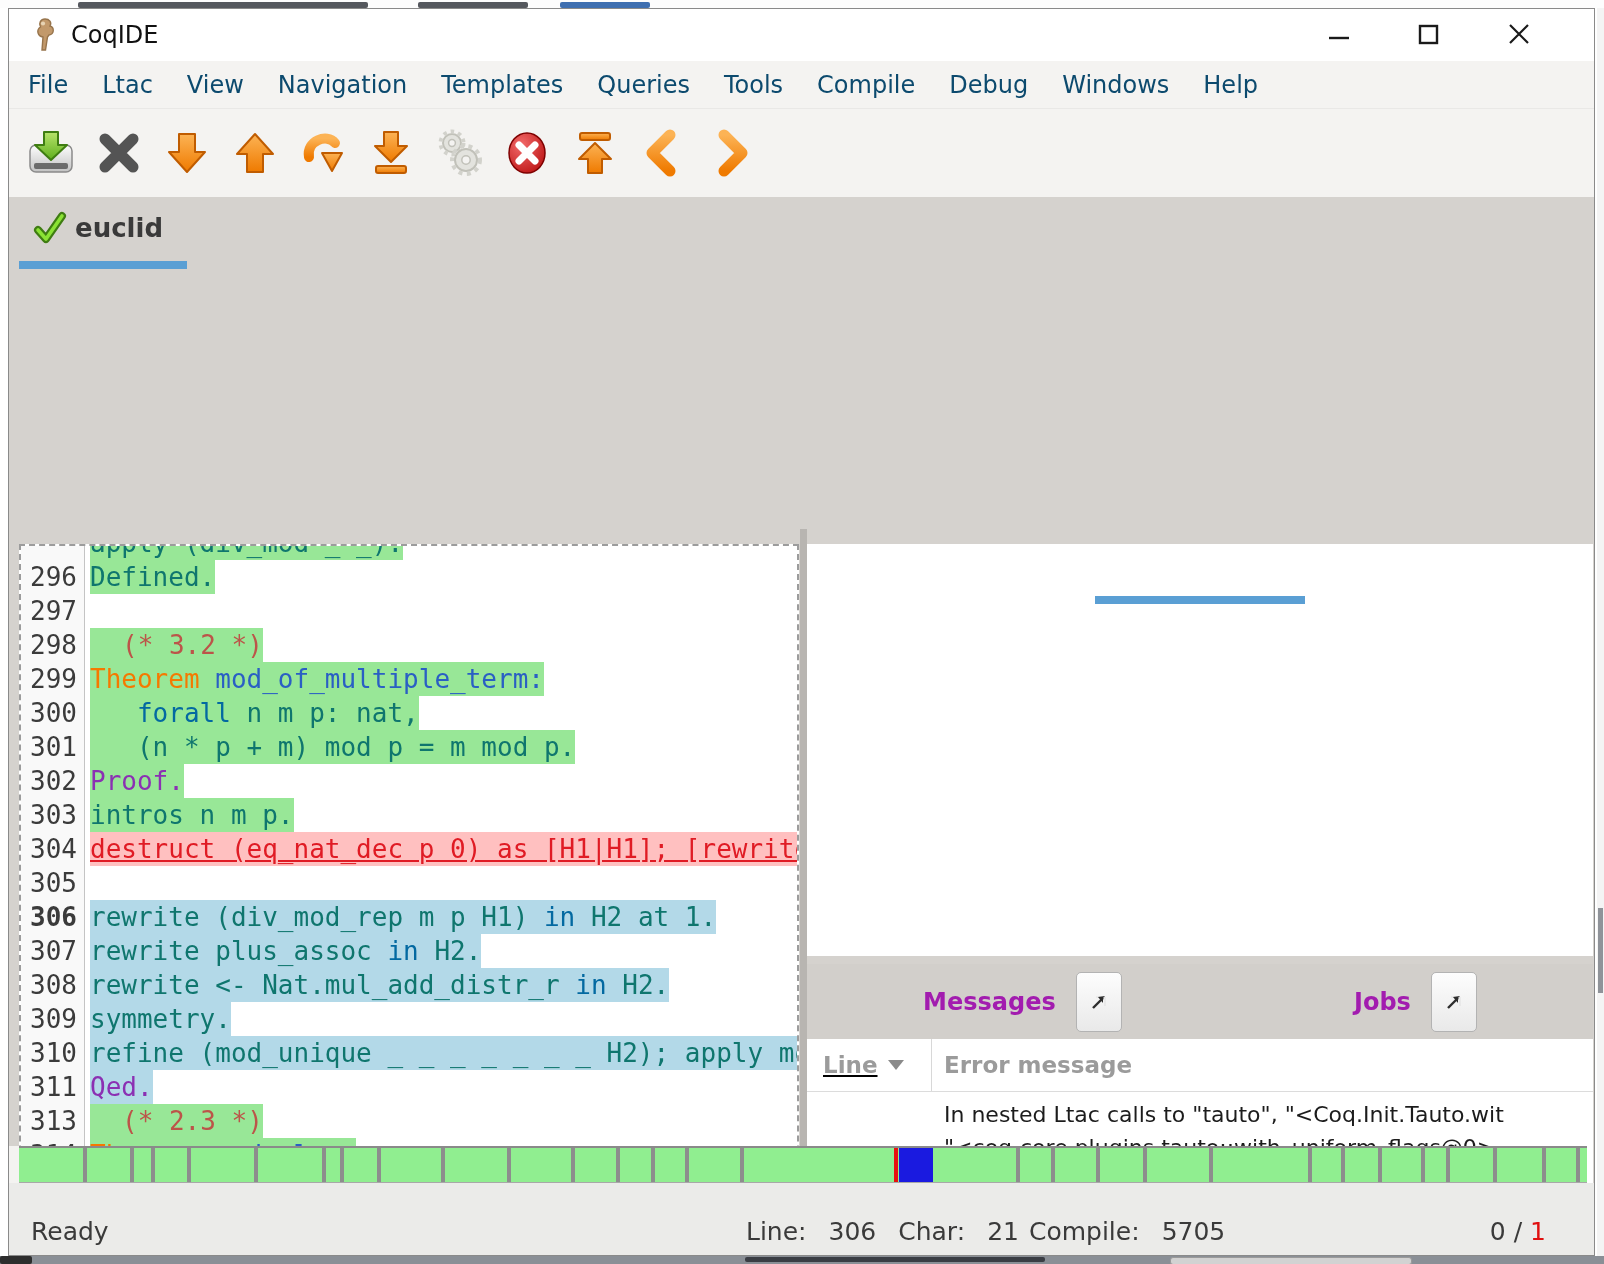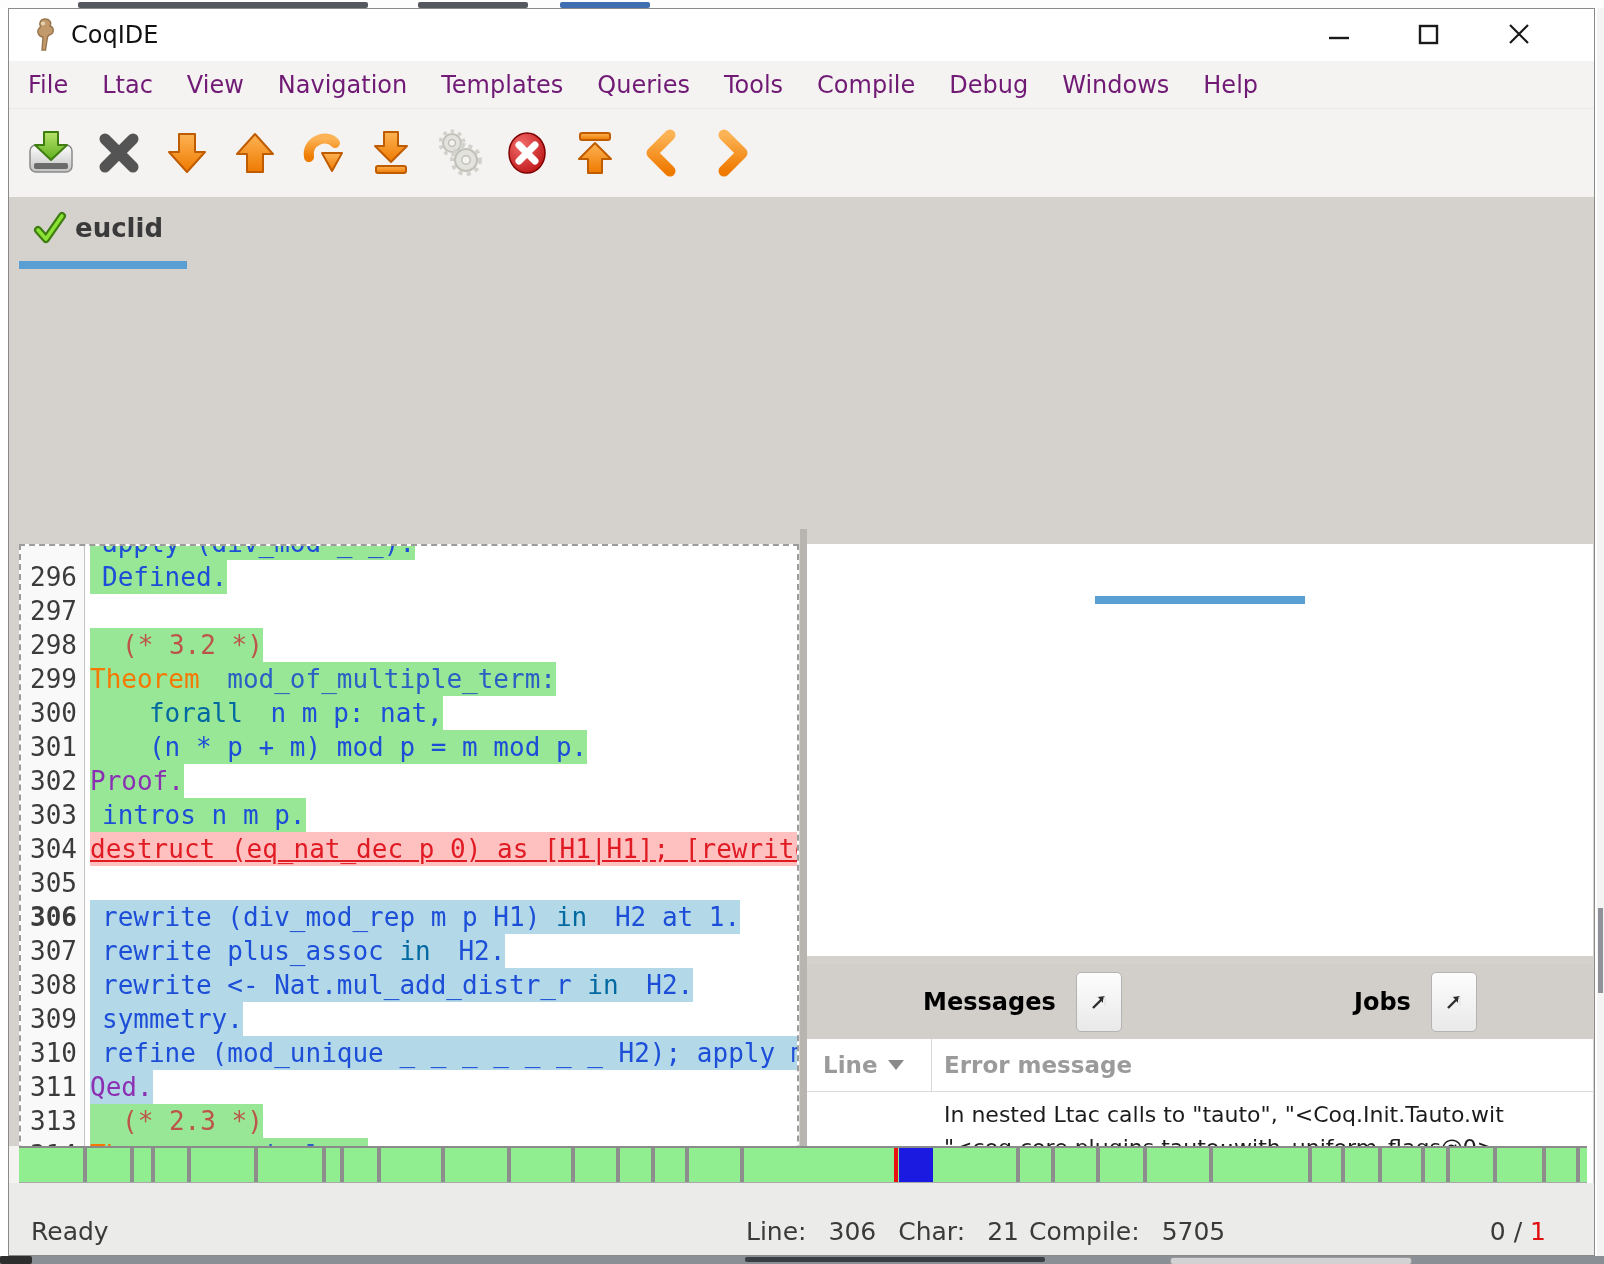--- a/index.html
+++ b/index.html
@@ -18,21 +18,21 @@
   .appwin{position:absolute;left:8px;top:8px;width:1587px;height:1248px;background:#f4f3f1;
           border:1px solid #8a8a8a;box-sizing:border-box;overflow:hidden;}
 
   .titlebar{position:absolute;left:0;top:0;width:100%;height:52px;background:#ffffff;border-bottom:1px solid #e4e4e4;}
   .titleleft{position:absolute;left:20px;top:8px;display:flex;align-items:center;gap:10px;}
   .apptitle{font-size:24px;color:#111;}
   .winctrls{position:absolute;right:58px;top:10px;display:flex;gap:56px;}
   .wbtn{width:34px;height:30px;display:flex;align-items:center;justify-content:center;}
 
   .menubar{position:absolute;left:0;top:52px;width:100%;height:48px;background:#f4f3f1;display:flex;align-items:center;padding-left:2px;box-sizing:border-box;border-bottom:1px solid #e9e8e6;}
-  .menuitem{font-size:24px;color:#701a75;padding:0 17px;cursor:default;}
+  .menuitem{font-size:24px;color:#0c4a6e;padding:0 17px;cursor:default;}
 
   .toolbar{position:absolute;left:0;top:100px;width:100%;height:88px;background:#f4f3f1;display:flex;align-items:center;padding-left:8px;box-sizing:border-box;}
   .tool{width:68px;height:60px;display:flex;align-items:center;justify-content:center;}
   .tool svg{width:48px;height:48px;}
 
   .tabbar{position:absolute;left:0;top:188px;width:100%;height:72px;background:#d5d2ce;}
   .buffertab{position:absolute;left:24px;top:14px;display:flex;align-items:center;gap:8px;}
   .tablabel{font-size:26px;font-weight:bold;color:#3a3a3a;}
   .tabunderline{position:absolute;left:10px;top:64px;width:168px;height:8px;}
 
@@ -44,45 +44,45 @@
   .crow{display:flex;height:34px;white-space:pre;}
   .crow:first-child{margin-top:-20px;}
   .lnum{flex:0 0 56px;width:56px;text-align:right;padding-right:7px;background:#f9f9f9;border-right:1px solid #c4c4c4;
         font-family:"DejaVu Sans Mono",monospace;font-size:26px;line-height:34px;color:#3b3b3b;}
   .crow.cur .lnum{font-weight:bold;}
   .lcode{padding-left:5px;font-family:"DejaVu Sans Mono",monospace;font-size:26px;line-height:34px;color:#2e3436;overflow:hidden;}
   .hl{display:inline-block;height:34px;}
   .hl.green{background:#98e797;}
   .hl.blue{background:#b3d9e8;}
   .hl.red{background:#ffc0c0;}
-  .tk-d{color:#1d4ed8;margin-left:12px;}
+  .tk-d{color:#0f766e;}
   .tk-k{color:#f57900;}
   .tk-i{color:#2a5fc4;}
   .tk-g{color:#0369a1;}
   .tk-v{color:#8b30b3;}
   .tk-c{color:#bc5449;padding-left:32px;}
   .tk-e{color:#e01b24;text-decoration:underline;}
 
   .vsplit{position:absolute;left:791px;top:260px;width:7px;height:877px;background:#b8b5b1;}
 
   .rightpane{position:absolute;left:798px;top:260px;width:789px;height:877px;background:#d5d2ce;}
   .goalview{position:absolute;left:0;top:15px;width:786px;height:412px;background:#ffffff;border-bottom:1px solid #c9c6c2;}
   .hsplit{position:absolute;left:0;top:427px;width:786px;height:8px;background:#d5d2ce;}
 
   .nbheader{position:absolute;left:0;top:435px;width:786px;height:75px;background:#d2cfcb;display:flex;align-items:center;justify-content:space-around;}
   .nbtab{display:flex;align-items:center;gap:20px;}
-  .nbtab .lbl{font-size:24px;font-weight:bold;color:#000000;}
+  .nbtab .lbl{font-size:24px;font-weight:bold;color:#a21caf;}
   .nbtab.active .lbl{color:#ea0c0c;}
   .detach{width:44px;height:58px;border:1px solid #b3b3b3;border-radius:5px;background:linear-gradient(#fdfdfd,#e9e9e9);
           display:flex;align-items:center;justify-content:center;}
   .nbunderline{position:absolute;left:288px;top:67px;width:210px;height:8px;}
 
   .nbtable{position:absolute;left:0;top:510px;width:786px;height:324px;background:#ffffff;overflow:hidden;}
   .thead{display:flex;height:52px;border-bottom:1px solid #dcdcdc;align-items:center;}
-  .th-line{flex:0 0 125px;padding-left:16px;box-sizing:border-box;border-right:1px solid #d8d8d8;height:100%;display:flex;align-items:center;gap:10px;}
+  .th-line{flex:0 0 125px;padding-left:16px;box-sizing:border-box;border-right:1px solid #d8d8d8;height:100%;display:flex;align-items:center;gap:10px;text-decoration:underline;}
   .th-line .t, .th-msg{font-size:23px;font-weight:bold;color:#9b9b9b;}
   .th-msg{padding-left:12px;}
   .sortarrow{width:0;height:0;border-left:8px solid transparent;border-right:8px solid transparent;border-top:10px solid #8a8a8a;}
   .erow{display:flex;}
   .ecell-line{flex:0 0 125px;padding-left:16px;box-sizing:border-box;display:flex;align-items:center;font-size:23px;color:#2f2f2f;}
   .ecell-msg{padding-left:12px;padding-top:6px;}
   .ecell-msg div{font-size:22px;line-height:33px;color:#1c1c1c;white-space:pre;}
 
   
   .progress{position:absolute;left:10px;top:1137px;width:1568px;height:37px;background:#90ee90;border-top:2px solid #8a8a8a;border-bottom:1px solid #a8a8a8;box-sizing:border-box;}

